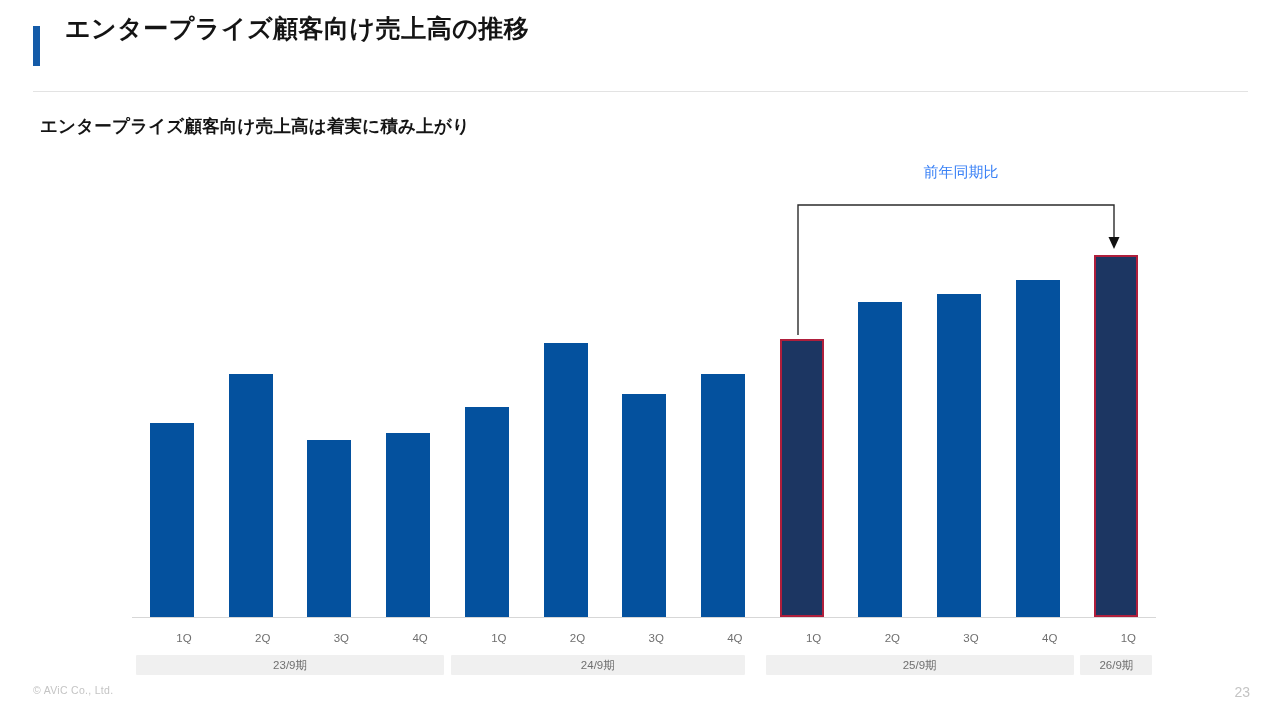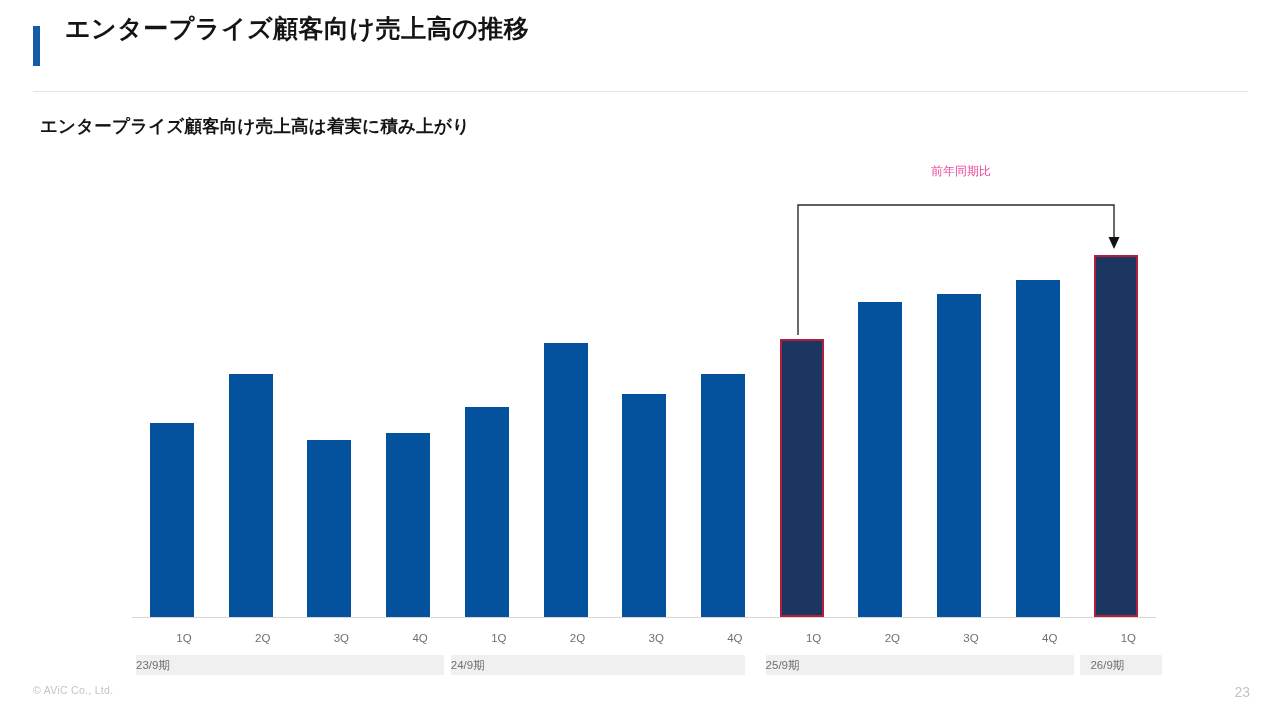--- a/index.html
+++ b/index.html
@@ -111,39 +111,38 @@
   .period-band {
     position: absolute;
     top: 655px;
     height: 20px;
     background: #f0f0f0;
     border-radius: 1px;
   }
   .period-band span {
     display: block;
     width: 100%;
-    text-align: left;
+    text-align: center;
     line-height: 20px;
     font-size: 11.5px;
     color: #6f6f6f;
   }
 
   
   #growth-annotation {
     position: absolute;
     left: 876px;
     top: 164px;
     width: 170px;
     text-align: center;
   }
   #growth-label {
-    font-size: 12px;
-    color: #ec4899;
+    font-size: 15px;
+    color: #3b82f6;
     line-height: 16px;
-    font-family: Liberation Mono, monospace;
   }
   #growth-value {
     font-size: 22px;
     font-weight: bold;
     color: #13539C;
     line-height: 24px;
     white-space: nowrap;
   }
   #growth-value .plus { font-size: 13px; font-weight: bold; vertical-align: 2px; }
   #growth-value .pct  { font-size: 13px; font-weight: bold; vertical-align: -1px; }
@@ -246,21 +245,21 @@
   <div id="bands-container">
       <div class="period-band" style="left: 136px; width: 308.1px;">
         <span>23/9期</span>
       </div>
       <div class="period-band" style="left: 450.8px; width: 294px;">
         <span>24/9期</span>
       </div>
       <div class="period-band" style="left: 765.6px; width: 308.1px;">
         <span>25/9期</span>
       </div>
-      <div class="period-band" style="left: 1080.4px; width: 72px; padding-left: 10px;">
+      <div class="period-band" style="left: 1080.4px; width: 72px;">
         <span>26/9期</span>
       </div>
     </div>
 
   <svg id="connector-svg" viewBox="0 0 360 60" xmlns="http://www.w3.org/2000/svg">
     <path d="M 18,140 L 18,10 L 334,10 L 334,42" fill="none" stroke="#2b2b2b" stroke-width="1.4"></path>
     <path d="M 334,54 L 328.5,42 L 339.5,42 Z" fill="#111111"></path>
   </svg>
 
   <div id="growth-annotation">

